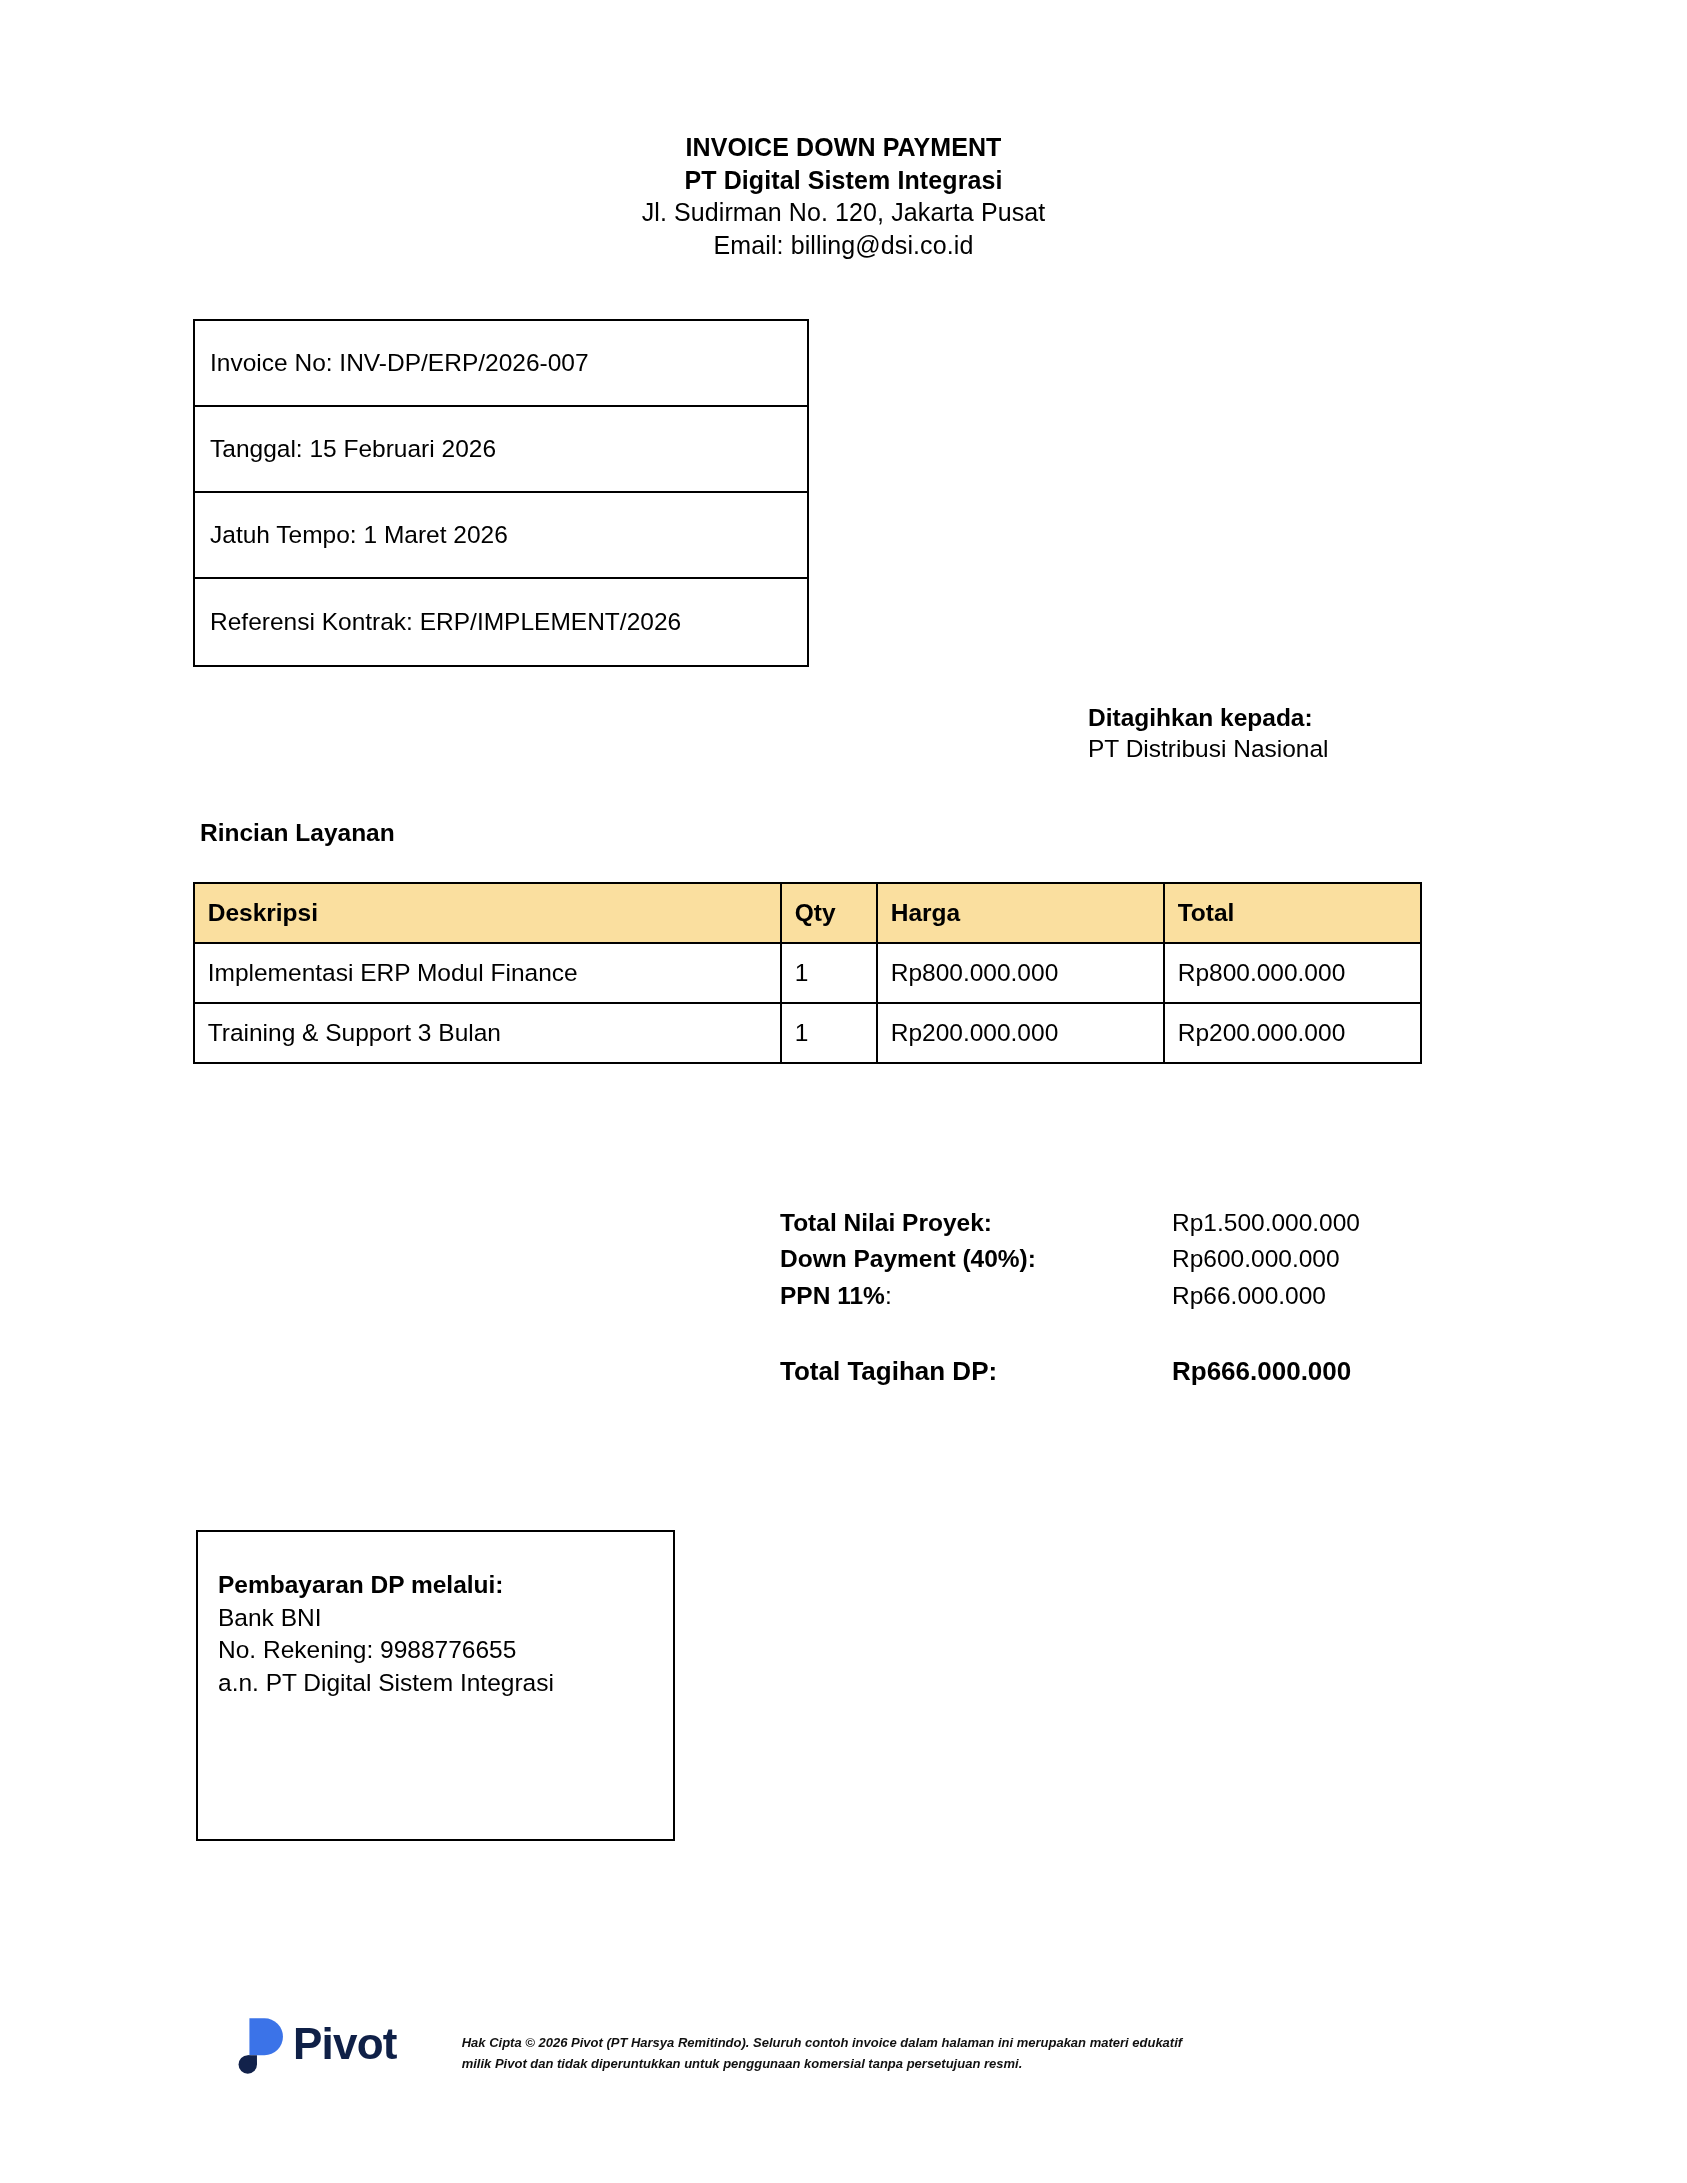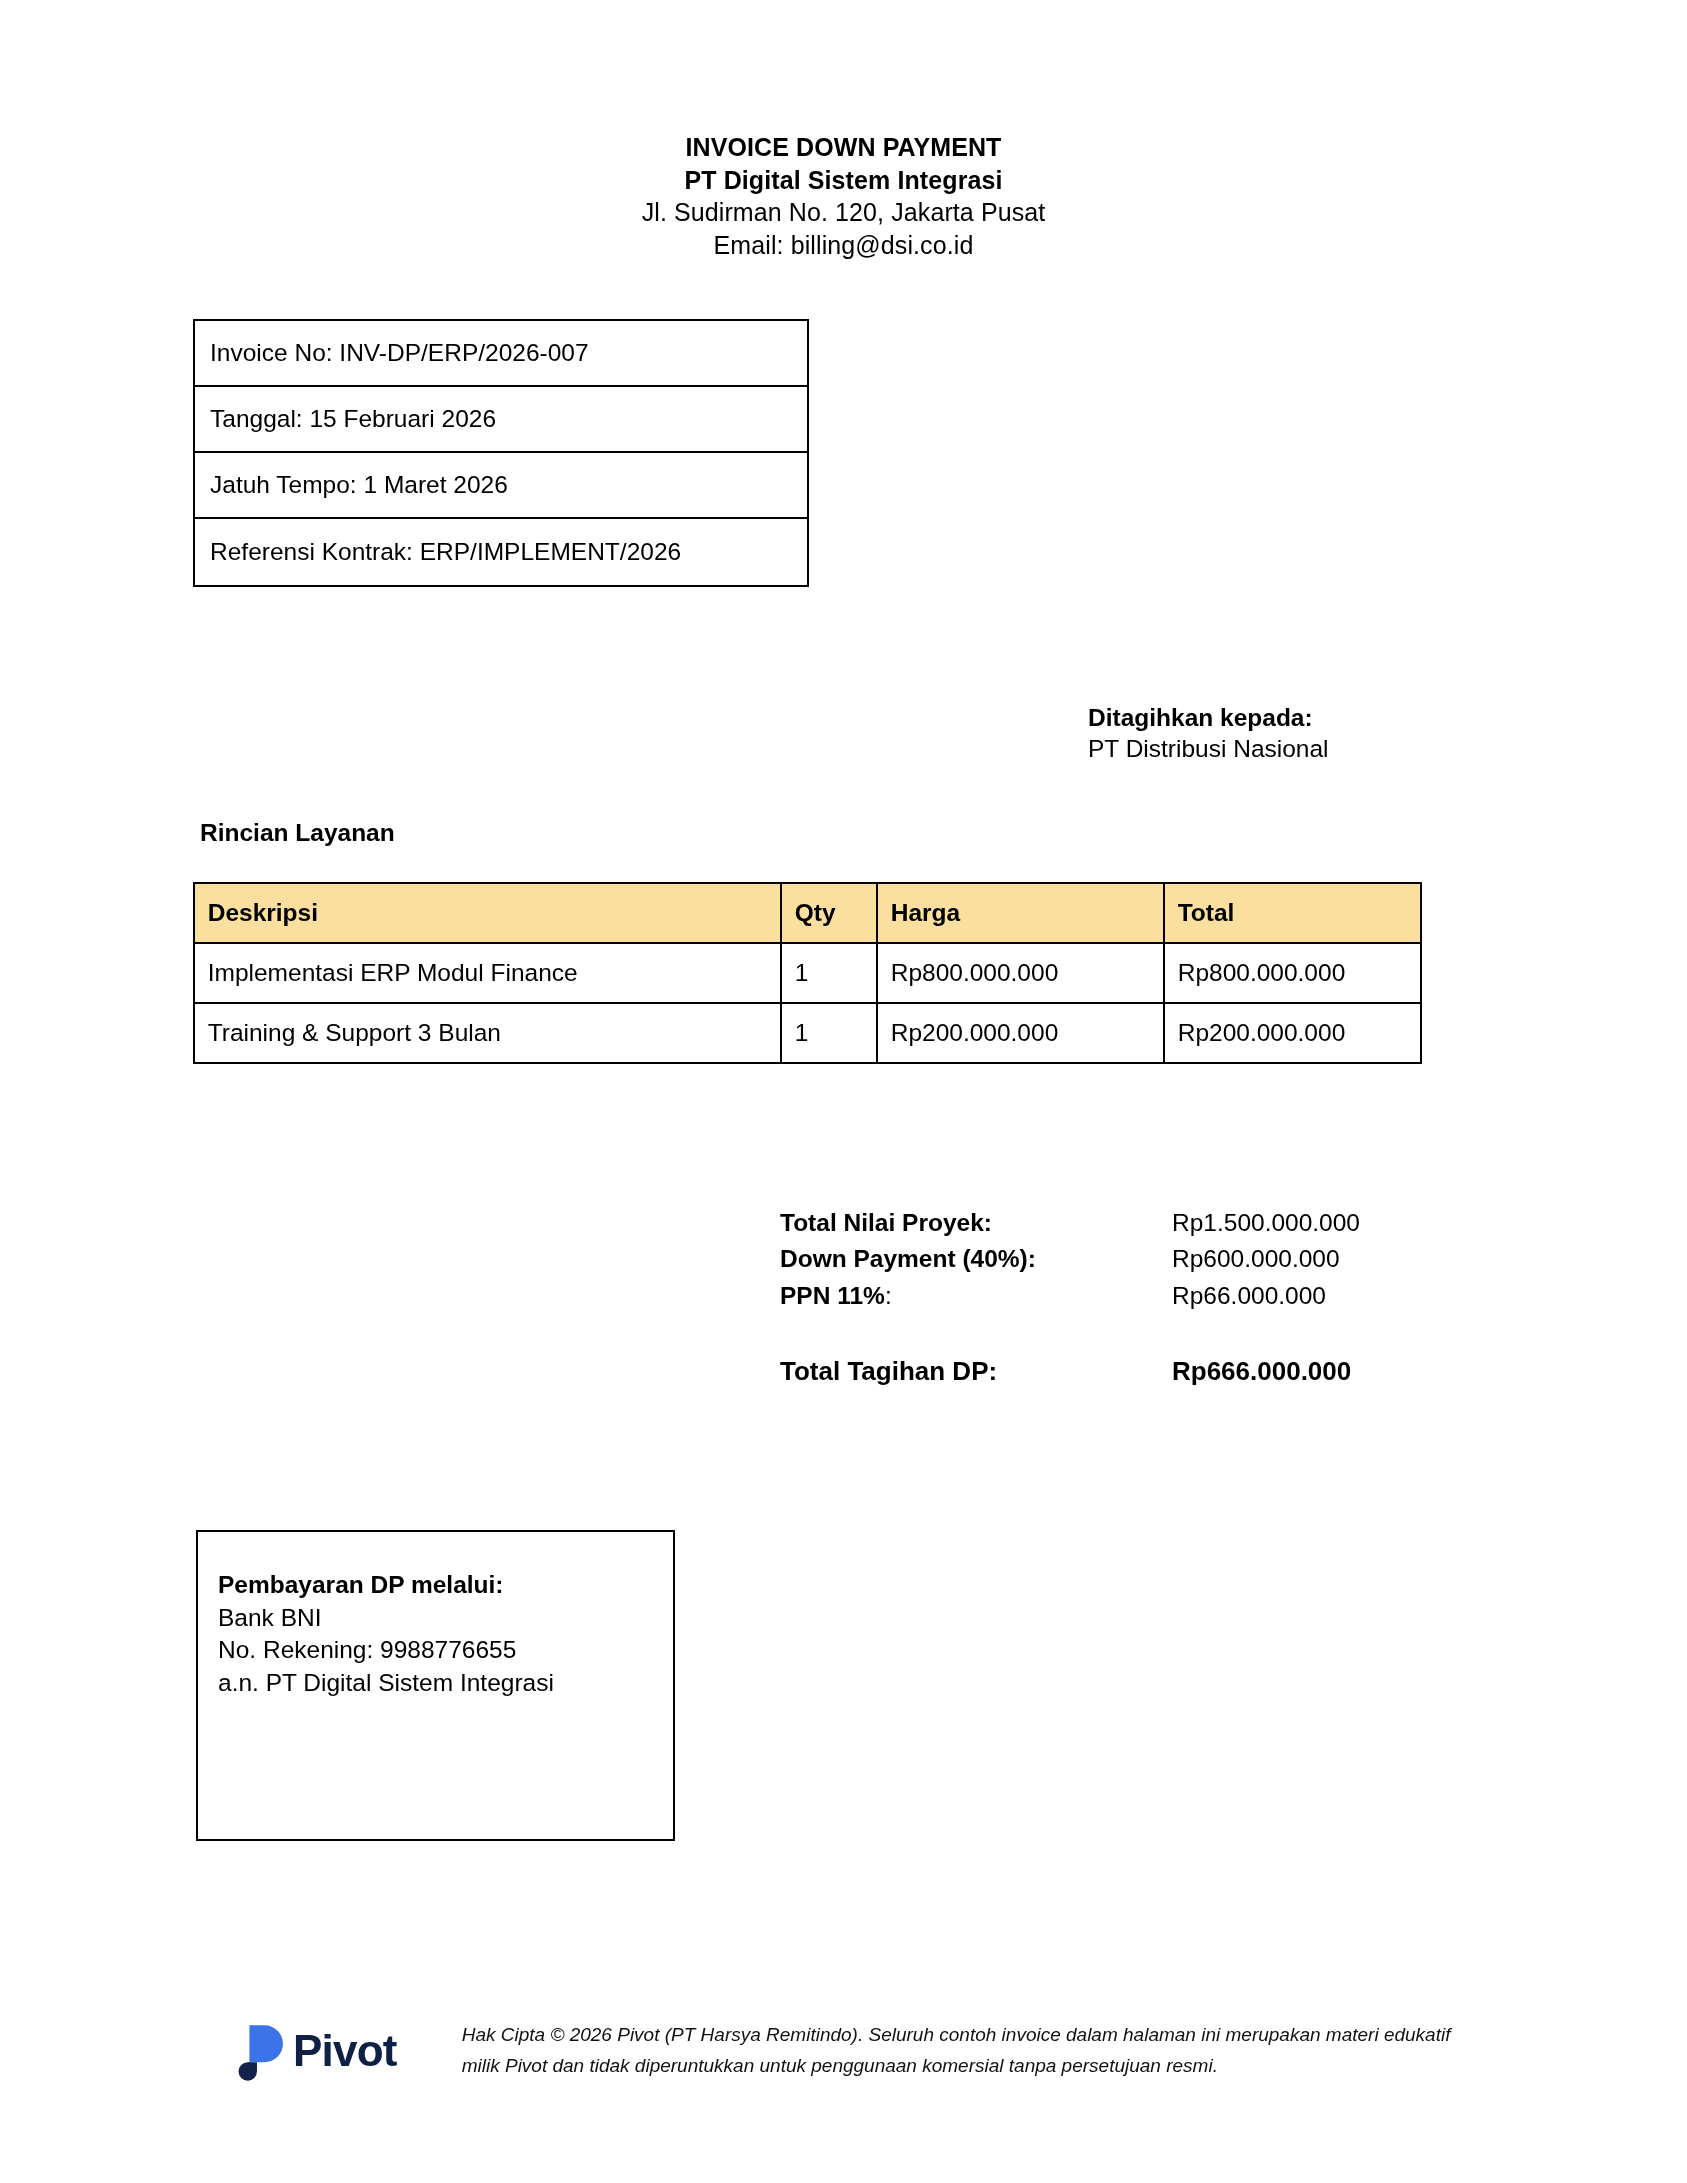--- a/index.html
+++ b/index.html
@@ -52,21 +52,21 @@
     position: absolute;
     left: 193px;
     top: 319px;
     width: 616px;
     border: 2.5px solid #000;
     box-sizing: border-box;
   }
   .meta-row {
     border-bottom: 2.5px solid #000;
     box-sizing: border-box;
-    height: 66px;
+    height: 86px;
     display: flex;
     align-items: center;
     padding-left: 15px;
   }
   .meta-row:last-child {
     border-bottom: none;
   }
   .meta-row .txt {
     font-size: 24.5px;
     line-height: 1.2;
@@ -227,24 +227,25 @@
     letter-spacing: -0.8px;
     line-height: 1;
   }
   .copyright {
     flex: 1;
     padding-left: 6.7px;
     padding-top: 11.8px;
   }
   .copyright p {
     margin: 0;
-    font-size: 19px;
+    font-size: 13px;
     font-style: italic;
     line-height: 1.62;
     color: #111111;
+    font-weight: bold;
   }
 </style>
 </head>
 <body>
 
 <div class="page">
 
   <div class="doc-header">
     <div class="line doc-title">INVOICE DOWN PAYMENT</div>
     <div class="line doc-company">PT Digital Sistem Integrasi</div>

